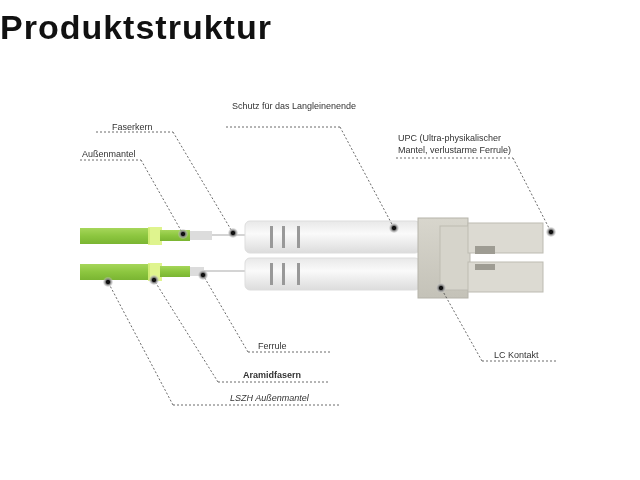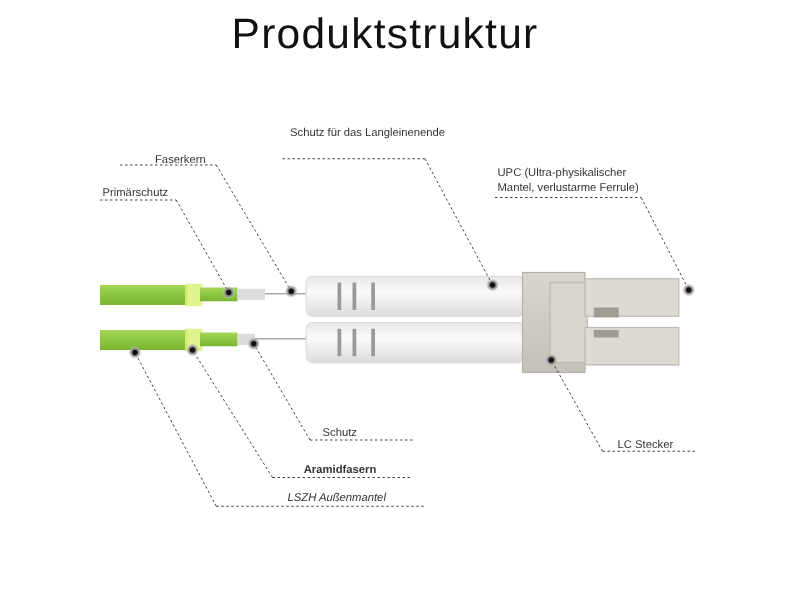--- a/index.html
+++ b/index.html
@@ -1,17 +1,17 @@
 <!DOCTYPE html>
 <html><head>
 <meta charset="utf-8">
 <style>
   html, body { margin:0; padding:0; background:#ffffff; }
   body { width:640px; height:480px; position:relative; overflow:hidden; font-family:"Liberation Sans", sans-serif; }
-  .title { position:absolute; left:0; top:8px; width:616px; text-align:center; font-size:34px; font-weight:normal; color:#111; letter-spacing:1px; font-family:"Liberation Sans", sans-serif; }
+  .title { position:absolute; left:0; top:8px; width:616px; text-align:left; font-size:34px; font-weight:bold; color:#111; letter-spacing:1px; font-family:"Liberation Sans", sans-serif; }
   .label { position:absolute; font-size:9px; color:#333; white-space:nowrap; line-height:12px; font-family:"Liberation Sans", sans-serif; }
   svg.diagram { position:absolute; left:0; top:0; }
 </style>
 </head>
 <body>
 
 <div class="title">Produktstruktur</div>
 
 <svg class="diagram" width="640" height="480" viewBox="0 0 640 480">
   <defs>
@@ -98,21 +98,21 @@
     <circle cx="233" cy="233" r="5" fill="url(#dot)"></circle>
     <circle cx="394" cy="228" r="5" fill="url(#dot)"></circle>
     <circle cx="551" cy="232" r="5" fill="url(#dot)"></circle>
     <circle cx="108" cy="282" r="5" fill="url(#dot)"></circle>
     <circle cx="154" cy="280" r="5" fill="url(#dot)"></circle>
     <circle cx="203" cy="275" r="5" fill="url(#dot)"></circle>
     <circle cx="441" cy="288" r="5" fill="url(#dot)"></circle>
   </g>
 </svg>
 
-<div class="label" style="left:124px; top:121px;">Faserkern</div>
-<div class="label" style="left:82px; top:148px;">Primärschutz</div>
+<div class="label" style="left:112px; top:121px;">Faserkern</div>
+<div class="label" style="left:82px; top:148px;">Außenmantel</div>
 <div class="label" style="left:232px; top:100px;">Schutz für das Langleinenende</div>
 <div class="label" style="left:398px; top:132px;">UPC (Ultra-physikalischer</div>
 <div class="label" style="left:398px; top:144px;">Mantel, verlustarme Ferrule)</div>
-<div class="label" style="left:258px; top:340px;">Schutz</div>
+<div class="label" style="left:258px; top:340px;">Ferrule</div>
 <div class="label" style="left:243px; top:369px;font-weight:bold;">Aramidfasern</div>
 <div class="label" style="left:230px; top:392px;font-style:italic;">LSZH Außenmantel</div>
-<div class="label" style="left:494px; top:349px;">LC Stecker</div>
+<div class="label" style="left:494px; top:349px;">LC Kontakt</div>
 
 </body></html>

